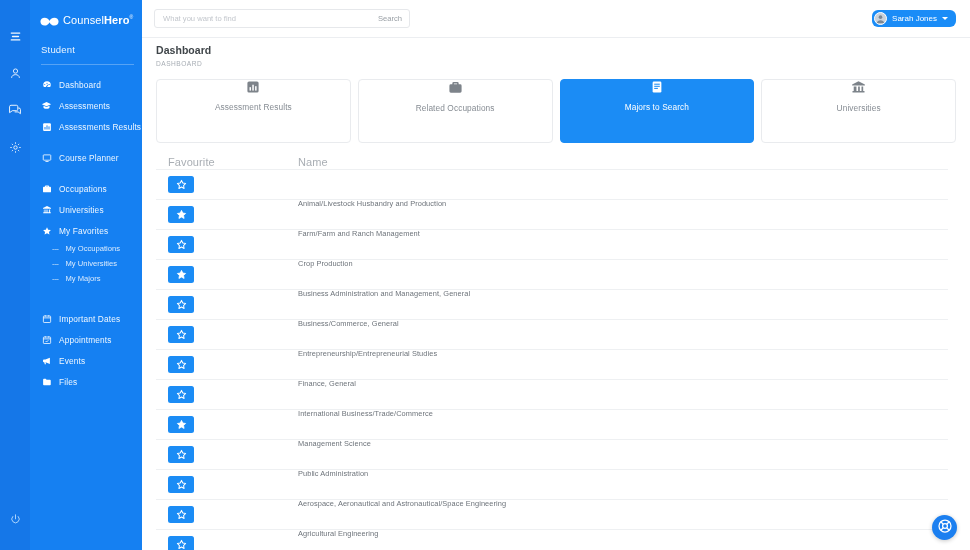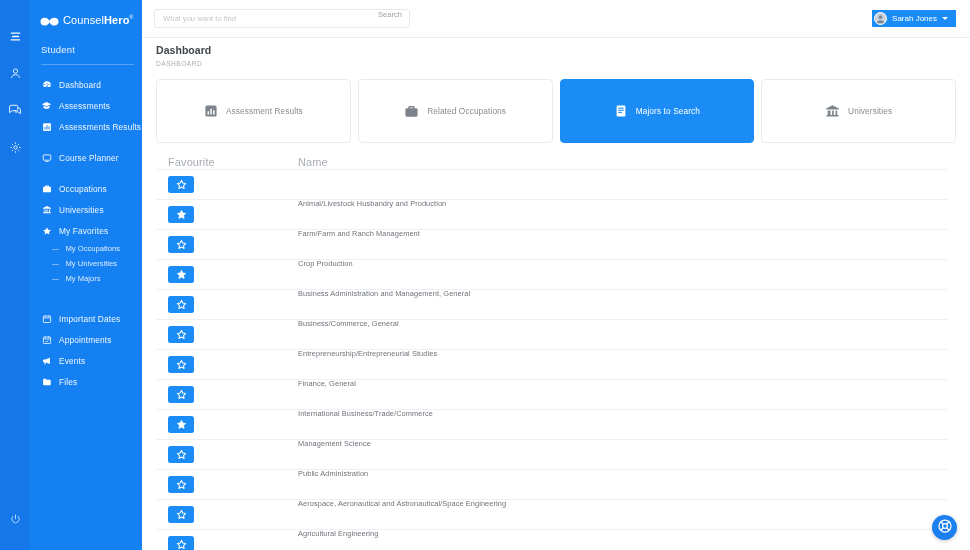--- a/index.html
+++ b/index.html
@@ -93,38 +93,38 @@
   .topbar {
     height: 38px; width: 100%;
     border-bottom: 1px solid #eceef1;
     display: flex; align-items: center;
     padding: 0 14px 0 12px;
     background: #fff;
   }
   .search-box {
     width: 256px; height: 19px;
     border: 1px solid #e6e8eb; border-radius: 3px;
-    display: flex; 
+    display: flex; align-items: center;
     padding: 0 7px 0 8px;
     background: #fff;
   }
   .search-input {
     border: none; outline: none; flex: 1 1 auto;
     font-size: 7.6px; color: #555; background: transparent;
     font-family: "Liberation Sans", sans-serif;
   }
   .search-input::placeholder { color: #c2c6cc; }
   .search-btn {
     font-size: 7.6px; color: #9aa0a6; cursor: pointer;
     padding-left: 6px; white-space: nowrap;
   }
   .user-chip {
     margin-left: auto;
     display: flex; align-items: center; gap: 5px;
-    background: #1a8cf7; border-radius: 0;
+    background: #1a8cf7; border-radius: 6px;
     height: 17px; padding: 0 8px 0 2px;
     cursor: pointer;
   }
   .avatar {
     width: 13px; height: 13px; border-radius: 50%;
     background: #d8dde3; border: 1px solid #fff;
     display: flex; align-items: center; justify-content: center;
     overflow: hidden; flex: 0 0 13px;
   }
   .avatar svg { display:block; }
@@ -144,22 +144,22 @@
 
   
   .cards {
     display: flex; gap: 7px;
     padding: 12px 14px 0 14px;
   }
   .card {
     flex: 1 1 0; height: 64px;
     border: 1px solid #e9ebee; border-radius: 4px;
     background: #fff;
-    display: flex; flex-direction: row;
-    align-items: center; justify-content: center; gap: 8px;
+    display: flex; flex-direction: column;
+    align-items: center; justify-content: flex-start; gap: 8px;
     cursor: pointer;
   }
   .card.active {
     background: #1b8cf5; border-color: #1b8cf5;
   }
   .card-ic { color: #7d838a; display: flex; }
   .card.active .card-ic { color: #ffffff; }
   .card-lb { font-size: 8.3px; color: #868c93; letter-spacing: .1px; }
   .card.active .card-lb { color: #ffffff; }
 

